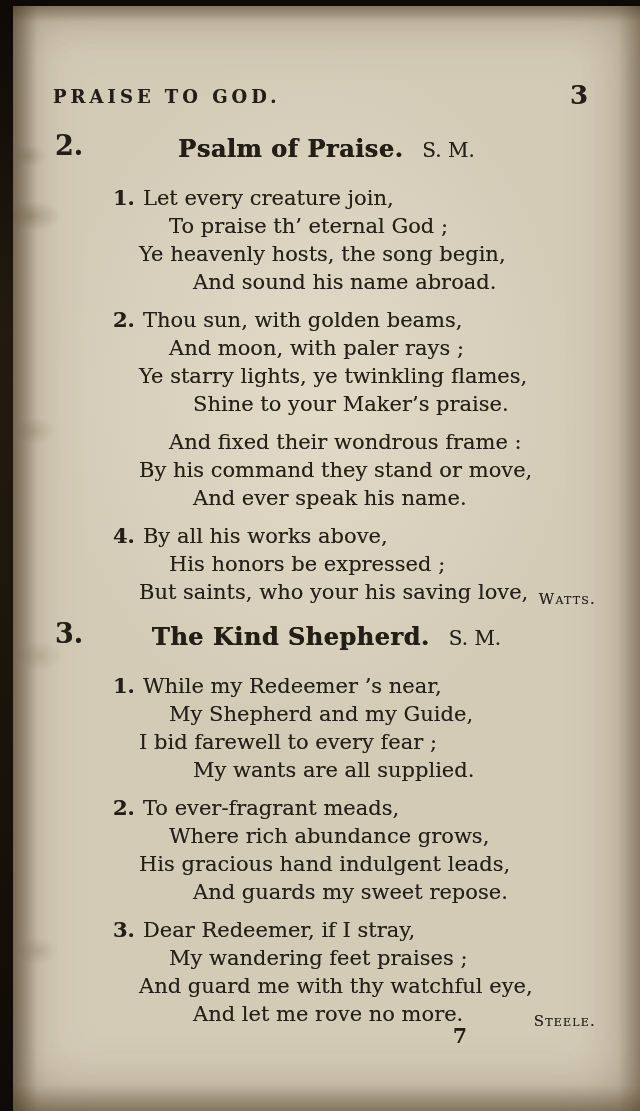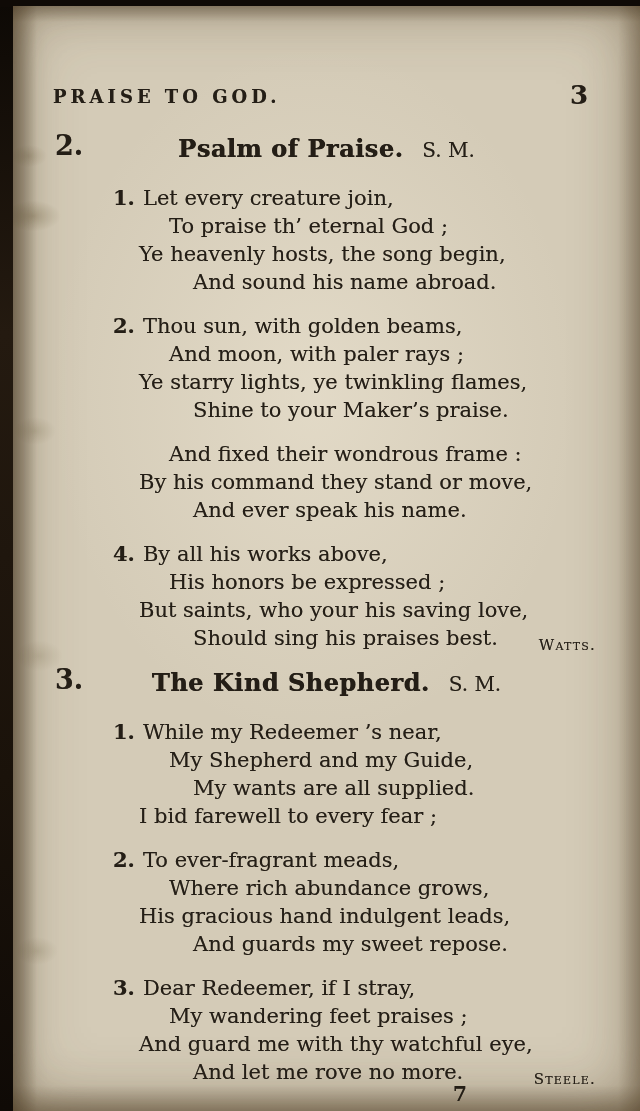--- a/index.html
+++ b/index.html
@@ -58,21 +58,21 @@
     position: absolute; left: 42px; top: -4px;
     font-size: 27px; font-weight: 700;
   }
   .hymn-title {
     font-size: 24px; font-weight: 700; letter-spacing: 0.5px;
     text-shadow: 0.5px 0 0 currentColor;
   }
   .hymn-meter { font-size: 20px; margin-left: 14px; }
 
   .verses { margin-top: 18px; }
-  .verse { margin: 16px 0 10px 100px; font-size: 21px; line-height: 28px; }
+  .verse { margin: 4px 0 10px 100px; font-size: 21px; line-height: 28px; }
   .vnum { font-weight: 700; display: inline-block; min-width: 20px; margin-right: 8px; }
   .line.l1 { padding-left: 56px; }
   .line.l2 { padding-left: 26px; }
   .line.l3 { padding-left: 80px; }
 
   .attribution {
     position: absolute; right: 44px; bottom: -2px;
     font-size: 15px; letter-spacing: 1.2px; font-variant: small-caps;
   }
 
@@ -120,40 +120,39 @@
       <div class="verse">
         <div class="line l1">And fixed their wondrous frame :</div>
         <div class="line l2">By his command they stand or move,</div>
         <div class="line l3">And ever speak his name.</div>
       </div>
 
       <div class="verse">
         <div class="line l0"><span class="vnum">4.</span><span>By all his works above,</span></div>
         <div class="line l1">His honors be expressed ;</div>
         <div class="line l2">But saints, who your his saving love,</div>
-        <div class="line l3">Should sing his praises best.</div>
       </div>
 
     </div>
     <span class="attribution">Watts.</span>
   </div>
 
   <div class="hymn hymn-second">
     <div class="hymn-heading">
       <span class="hymn-number">3.</span>
       <span class="hymn-title">The Kind Shepherd.</span>
       <span class="hymn-meter">S. M.</span>
     </div>
     <div class="verses">
 
       <div class="verse">
         <div class="line l0"><span class="vnum">1.</span><span>While my Redeemer ’s near,</span></div>
         <div class="line l1">My Shepherd and my Guide,</div>
+        <div class="line l2">I bid farewell to every fear ;</div>
         <div class="line l3">My wants are all supplied.</div>
-        <div class="line l2">I bid farewell to every fear ;</div>
       </div>
 
       <div class="verse">
         <div class="line l0"><span class="vnum">2.</span><span>To ever-fragrant meads,</span></div>
         <div class="line l1">Where rich abundance grows,</div>
         <div class="line l2">His gracious hand indulgent leads,</div>
         <div class="line l3">And guards my sweet repose.</div>
       </div>
 
       <div class="verse">

